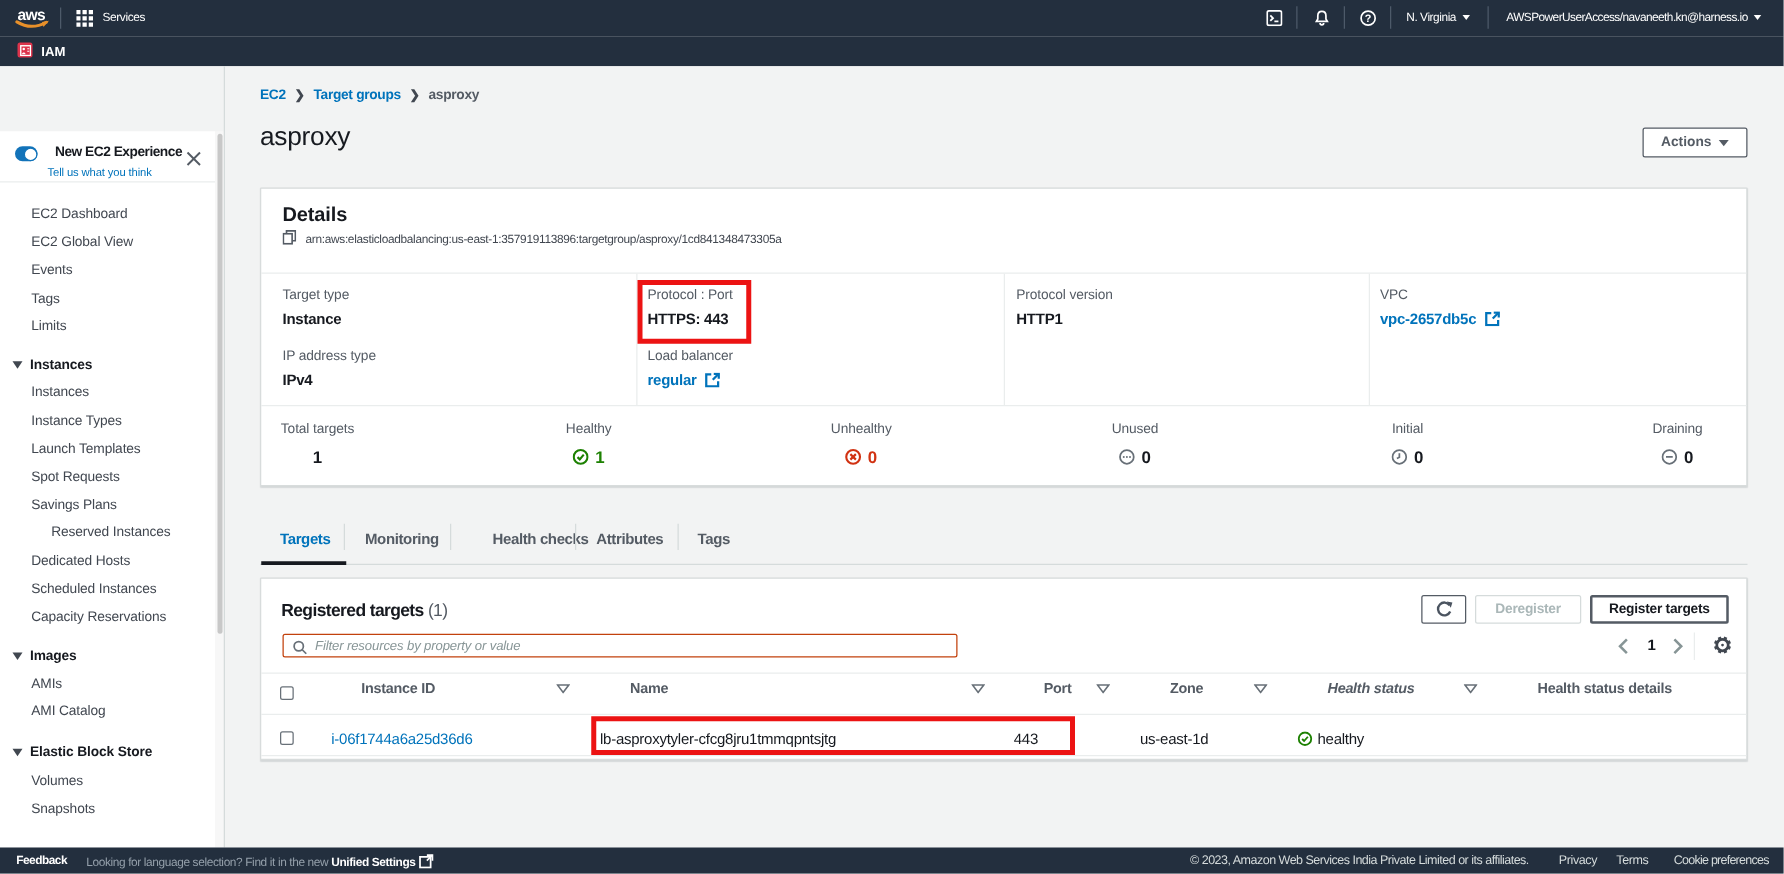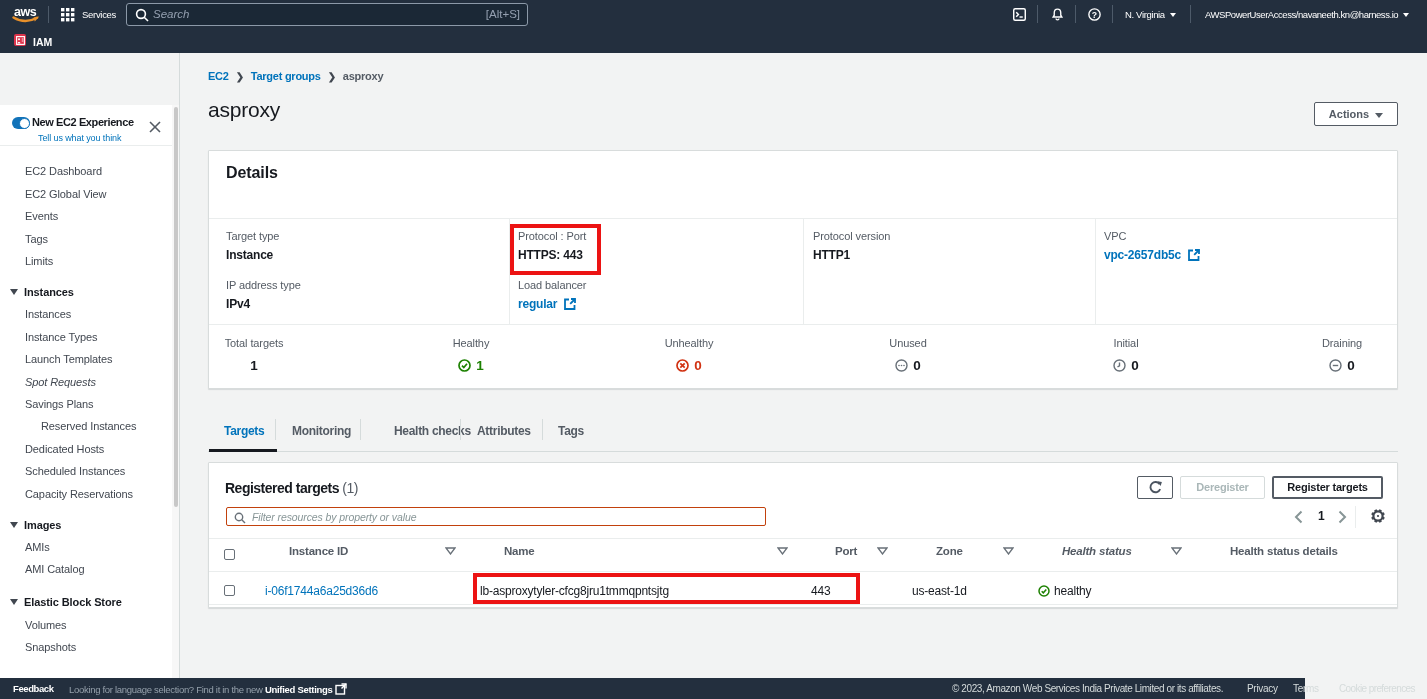--- a/index.html
+++ b/index.html
@@ -24,21 +24,21 @@
 #iamtxt { position:absolute; left:33px; top:36px; color:#fff; font-size:10.5px; font-weight:bold; }
 
 
 #sidegrey { position:absolute; left:0; top:53px; width:180px; height:52px; background:#f2f3f3; }
 #sidebar { position:absolute; left:0; top:105px; width:172px; height:573px; background:#ffffff; }
 #sbtrack { position:absolute; left:172px; top:105px; width:7px; height:573px; background:#f7f7f7; }
 #sbthumb { position:absolute; left:174px; top:107px; width:3.5px; height:400px; background:#c8c8c8; border-radius:2px; }
 #sbborder { position:absolute; left:179px; top:53px; width:1px; height:625px; background:#d5dbdb; }
 #toggle { position:absolute; left:12px; top:12px; width:18px; height:12px; background:#1273b9; border-radius:7px; }
 #toggle .knob { position:absolute; right:0px; top:0.5px; width:11px; height:11px; background:#fff; border:1.5px solid #1273b9; border-radius:50%; }
-#newexp { position:absolute; left:32px; top:11px; font-size:11px; letter-spacing:-0.4px; font-weight:bold; color:#16191f; }
+#newexp { position:absolute; left:44px; top:11px; font-size:11px; letter-spacing:-0.4px; font-weight:bold; color:#16191f; }
 #tellus { position:absolute; left:38px; top:28px; font-size:9px; letter-spacing:-0.1px; color:#0073bb; }
 #closex { position:absolute; left:149px; top:16px; }
 #sbdiv { position:absolute; left:0; top:40px; width:172px; height:1px; background:#eaeded; }
 .sbitem { position:absolute; left:25px; font-size:11px; letter-spacing:-0.1px; color:#414750; white-space:nowrap; }
 .sbhead { position:absolute; left:24px; font-size:11px; letter-spacing:-0.1px; color:#16191f; font-weight:bold; white-space:nowrap; }
 .sbtri { position:absolute; left:10px; width:0; height:0; border-left:4.5px solid transparent; border-right:4.5px solid transparent; border-top:6px solid #414750; }
 
 
 #main { position:absolute; left:180px; top:53px; width:1247px; height:625px; background:#f2f3f3; }
 #crumb { position:absolute; left:28px; top:17px; font-size:11px; letter-spacing:-0.25px; color:#545b64; font-weight:bold; }
@@ -92,21 +92,21 @@
 #thead-top { position:absolute; left:0; top:75px; width:1188px; height:1px; background:#eaeded; }
 #thead-bot { position:absolute; left:0; top:108px; width:1188px; height:1px; background:#eaeded; }
 #row-bot { position:absolute; left:0; top:141px; width:1188px; height:1px; background:#eaeded; }
 .th { position:absolute; top:82px; font-size:11.5px; letter-spacing:-0.2px; font-weight:bold; color:#545b64;padding-left:24px; }
 .td { position:absolute; top:121px; font-size:12px; letter-spacing:-0.2px; color:#16191f; }
 .cb { position:absolute; width:11px; height:11px; border:1px solid #687078; border-radius:2px; background:#fff; }
 .fico { position:absolute; top:84px; }
 #redbox2 { position:absolute; left:264px; top:110px; width:387px; height:31px; border:4px solid #ec1313; }
 
 
-#footer { position:absolute; left:0; top:678px; width:1305px; height:21px; background:#232f3e; }
+#footer { position:absolute; left:0; top:678px; width:1427px; height:21px; background:#232f3e; }
 #footer .f { position:absolute; top:5px; font-size:10px; letter-spacing:-0.3px; color:#d5dbdb; white-space:nowrap; }
 </style>
 </head>
 <body>
 
 <div id="topbar">
   <svg id="awslogo" width="30" height="22" viewBox="0 0 30 22">
     <text x="2" y="13" font-family="Liberation Sans" font-size="12.5" font-weight="bold" letter-spacing="-0.5" fill="#fff">aws</text>
     <path d="M1.5 14.5 Q13 21.5 25 14.8" stroke="#e8902a" stroke-width="2.4" fill="none" stroke-linecap="round"></path>
     <path d="M22.8 18.6 L27.2 13.6 L21.6 14.6 Z" fill="#e8902a"></path>
@@ -119,28 +119,20 @@
         <rect x="10" y="0" width="3.4" height="3.4"></rect>
       <rect x="0" y="5" width="3.4" height="3.4"></rect>
         <rect x="5" y="5" width="3.4" height="3.4"></rect>
         <rect x="10" y="5" width="3.4" height="3.4"></rect>
       <rect x="0" y="10" width="3.4" height="3.4"></rect>
         <rect x="5" y="10" width="3.4" height="3.4"></rect>
         <rect x="10" y="10" width="3.4" height="3.4"></rect>
     </g>
   </svg>
   <span id="svc">Services</span>
-  <div id="search">
-    <svg style="position:absolute;left:8px;top:4px;" width="14" height="14" viewBox="0 0 14 14">
-        <circle cx="6" cy="6" r="4.4" fill="none" stroke="#fff" stroke-width="1.6"></circle>
-        <line x1="9.2" y1="9.2" x2="13" y2="13" stroke="#fff" stroke-width="1.6"></line>
-      </svg>
-    <span class="ph">Search</span>
-      <span class="alt">[Alt+S]</span>
-  </div>
   <svg class="topicon" style="left:1013px; top:8px;" width="13" height="13" viewBox="0 0 18 18">
       <rect x="1" y="1" width="16" height="16" rx="2" fill="none" stroke="#fff" stroke-width="2"></rect>
       <path d="M4.5 6 L7.5 9 L4.5 12" fill="none" stroke="#fff" stroke-width="2"></path>
       <line x1="9" y1="12.5" x2="13.5" y2="12.5" stroke="#fff" stroke-width="2"></line>
     </svg>
   <div class="vsep" style="left:1037px; top:5px; height:18px;"></div>
   <svg class="topicon" style="left:1051px; top:8px;" width="13" height="13" viewBox="0 0 18 18">
       <path d="M9 1.5 C6 1.5 4.5 3.8 4.5 6.5 L4.5 10 L3 12.5 L15 12.5 L13.5 10 L13.5 6.5 C13.5 3.8 12 1.5 9 1.5 Z" fill="none" stroke="#fff" stroke-width="1.9"></path>
       <path d="M7 14.5 a2 2 0 0 0 4 0" fill="none" stroke="#fff" stroke-width="1.9"></path>
     </svg>
@@ -182,21 +174,21 @@
   <div class="sbitem" style="top:60px;">EC2 Dashboard</div>
   <div class="sbitem" style="top:83px;">EC2 Global View</div>
   <div class="sbitem" style="top:105px;">Events</div>
   <div class="sbitem" style="top:128px;">Tags</div>
   <div class="sbitem" style="top:150px;">Limits</div>
   <div class="sbtri" style="top:184px;"></div>
   <div class="sbhead" style="top:181px;">Instances</div>
   <div class="sbitem" style="top:203px;">Instances</div>
   <div class="sbitem" style="top:226px;">Instance Types</div>
   <div class="sbitem" style="top:248px;">Launch Templates</div>
-  <div class="sbitem" style="top:271px;font-style:italic;">Spot Requests</div>
+  <div class="sbitem" style="top:271px;">Spot Requests</div>
   <div class="sbitem" style="top:293px;">Savings Plans</div>
   <div class="sbitem" style="top:315px;padding-left:16px;">Reserved Instances</div>
   <div class="sbitem" style="top:338px;">Dedicated Hosts</div>
   <div class="sbitem" style="top:360px;">Scheduled Instances</div>
   <div class="sbitem" style="top:383px;">Capacity Reservations</div>
   <div class="sbtri" style="top:417px;"></div>
   <div class="sbhead" style="top:414px;">Images</div>
   <div class="sbitem" style="top:436px;">AMIs</div>
   <div class="sbitem" style="top:458px;">AMI Catalog</div>
   <div class="sbtri" style="top:494px;"></div>
@@ -208,20 +200,27 @@
 <div id="sbthumb"></div>
 <div id="sbborder"></div>
 
 <div id="main">
   <div id="crumb"><a>EC2</a><span class="sep">❯</span><a>Target groups</a><span class="sep">❯</span>asproxy</div>
   <div id="h1">asproxy</div>
   <div id="actions">Actions<span class="dncaret"></span></div>
 
   <div class="card" id="details">
     <h2>Details</h2>
+    <div id="arnrow">
+      <svg style="vertical-align:-2px; margin-right:5px;" width="11" height="12" viewBox="0 0 11 12">
+          <rect x="0.7" y="3" width="7" height="8" fill="none" stroke="#545b64" stroke-width="1.3"></rect>
+          <path d="M3.2 3 L3.2 0.7 L10.3 0.7 L10.3 8.6 L7.9 8.6" fill="none" stroke="#545b64" stroke-width="1.3"></path>
+        </svg>
+      arn:aws:elasticloadbalancing:us-east-1:357919113896:targetgroup/asproxy/1cd841348473305a
+    </div>
     <div id="ddiv1"></div>
     <div class="vdiv" style="left:300px;"></div>
     <div class="vdiv" style="left:594px;"></div>
     <div class="vdiv" style="left:886px;"></div>
 
     <div class="dlabel" style="left:17px; top:79px;">Target type</div>
     <div class="dvalue" style="left:17px; top:97px;">Instance</div>
     <div class="dlabel" style="left:309px; top:79px;">Protocol : Port</div>
     <div class="dvalue" style="left:309px; top:97px;">HTTPS: 443</div>
     <div class="dlabel" style="left:604px; top:79px;">Protocol version</div>

